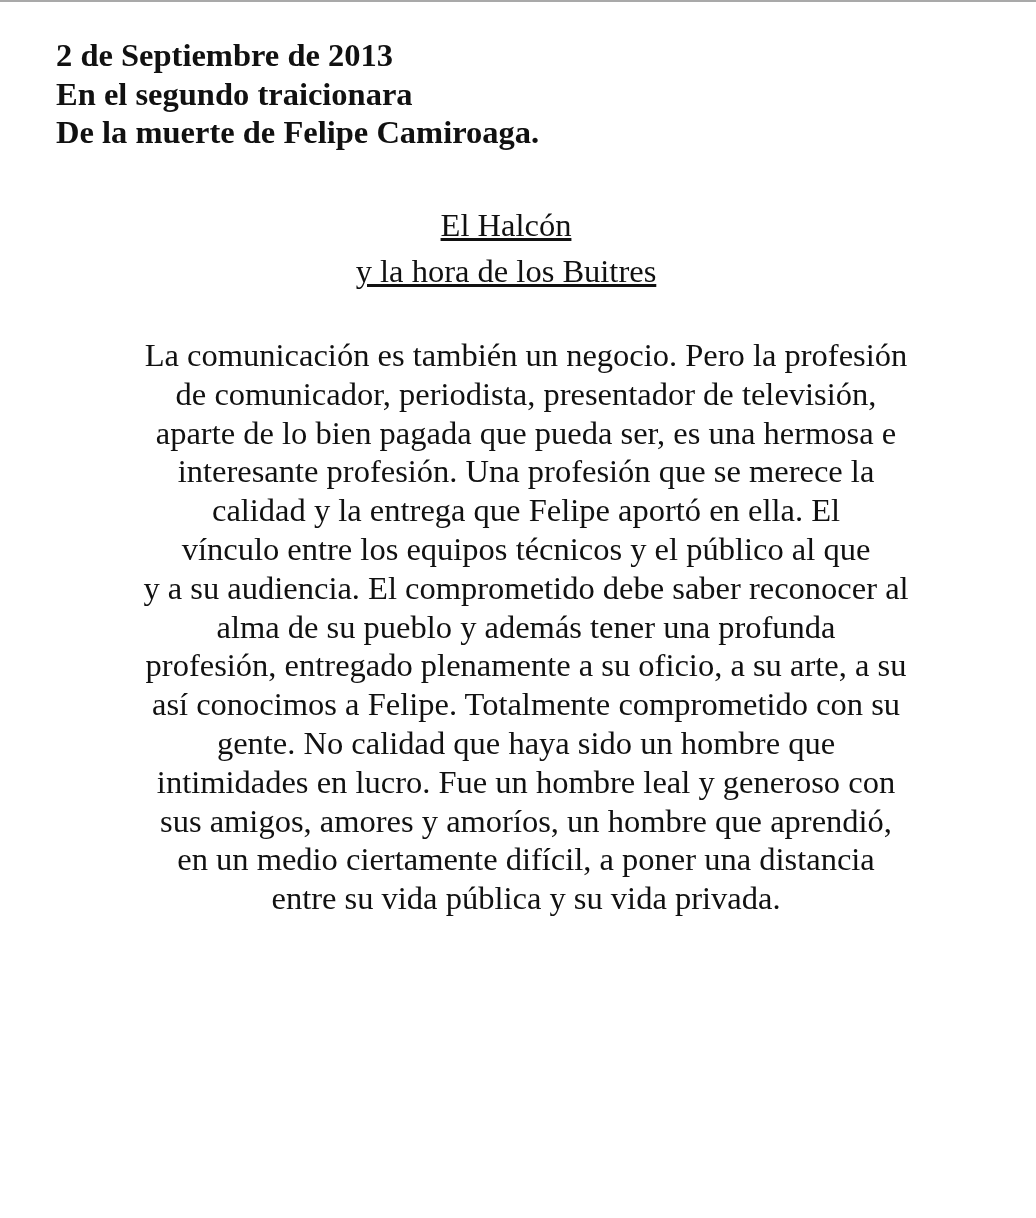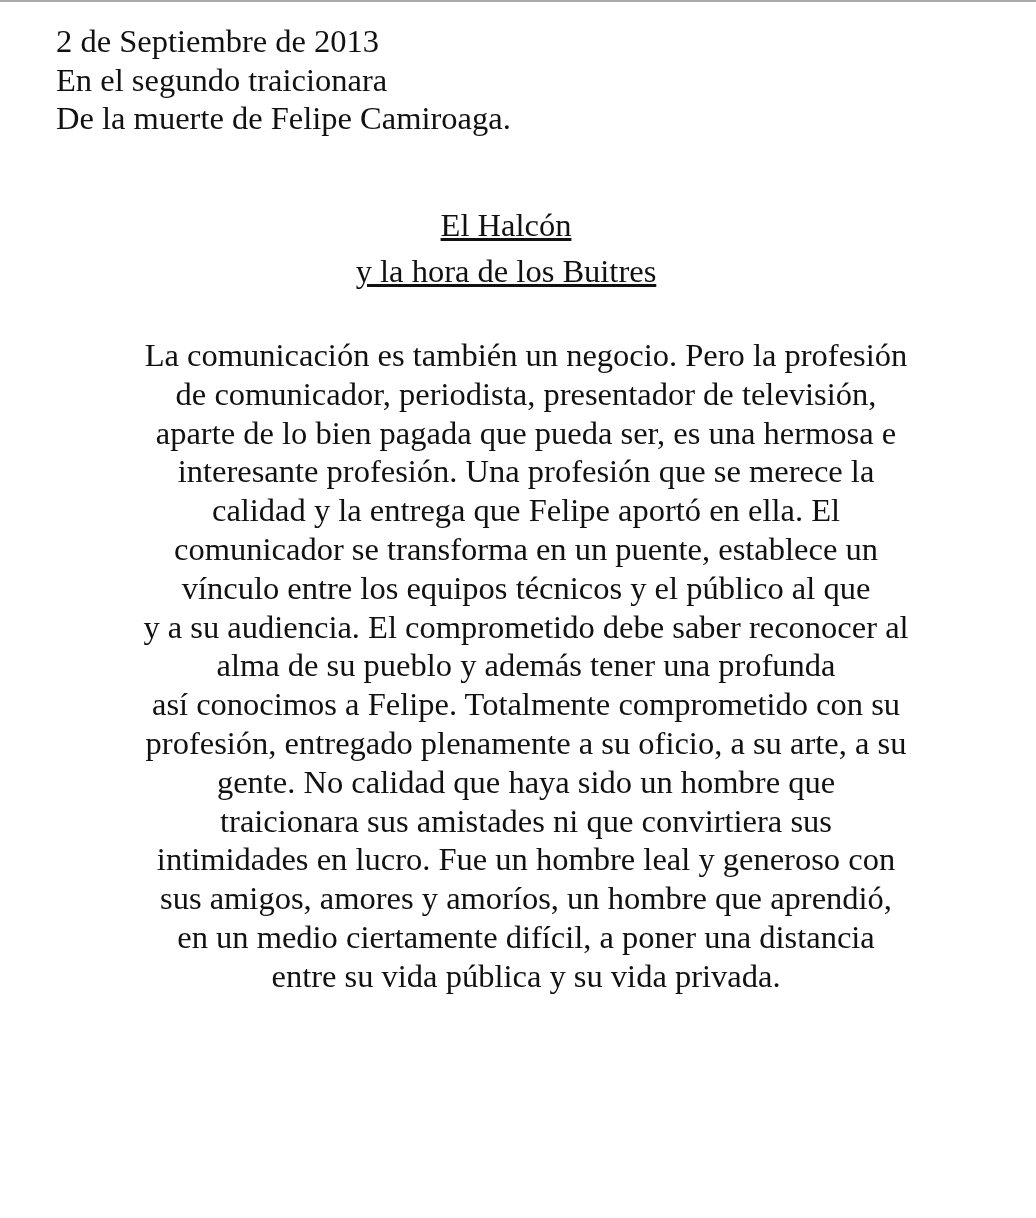--- a/index.html
+++ b/index.html
@@ -28,21 +28,22 @@
       top: 22px;
       width: 940px;
     }
     .line {
       font-size: 32.5px;
       line-height: 38.5px;
       white-space: nowrap;
       display: block;
     }
     .heading {
-      margin-top: 0;
+      margin-top: 14px;
+      font-weight: bold;
     }
     .title-block {
       position: absolute;
       left: 0;
       top: 180px;
       width: 900px;
       text-align: center;
       text-decoration: underline;
     }
     .title-block .line {
@@ -76,27 +77,25 @@
     <span class="line">El Halcón</span>
     <span class="line">y la hora de los Buitres</span>
   </div>
 
   <div class="body-text">
     <span class="line">La comunicación es también un negocio. Pero la profesión</span>
     <span class="line">de comunicador, periodista, presentador de televisión,</span>
     <span class="line">aparte de lo bien pagada que pueda ser, es una hermosa e</span>
     <span class="line">interesante profesión. Una profesión que se merece la</span>
     <span class="line">calidad y la entrega que Felipe aportó en ella. El</span>
-    <span class="line">comunicador se transforma en un puente, establece un</span>
     <span class="line">vínculo entre los equipos técnicos y el público al que</span>
     <span class="line">y a su audiencia. El comprometido debe saber reconocer al</span>
     <span class="line">alma de su pueblo y además tener una profunda</span>
+    <span class="line">profesión, entregado plenamente a su oficio, a su arte, a su</span>
     <span class="line">así conocimos a Felipe. Totalmente comprometido con su</span>
-    <span class="line">profesión, entregado plenamente a su oficio, a su arte, a su</span>
     <span class="line">gente. No calidad que haya sido un hombre que</span>
-    <span class="line">traicionara sus amistades ni que convirtiera sus</span>
     <span class="line">intimidades en lucro. Fue un hombre leal y generoso con</span>
     <span class="line">sus amigos, amores y amoríos, un hombre que aprendió,</span>
     <span class="line">en un medio ciertamente difícil, a poner una distancia</span>
     <span class="line">entre su vida pública y su vida privada.</span>
   </div>
 
 </div>
 
 </body></html>

